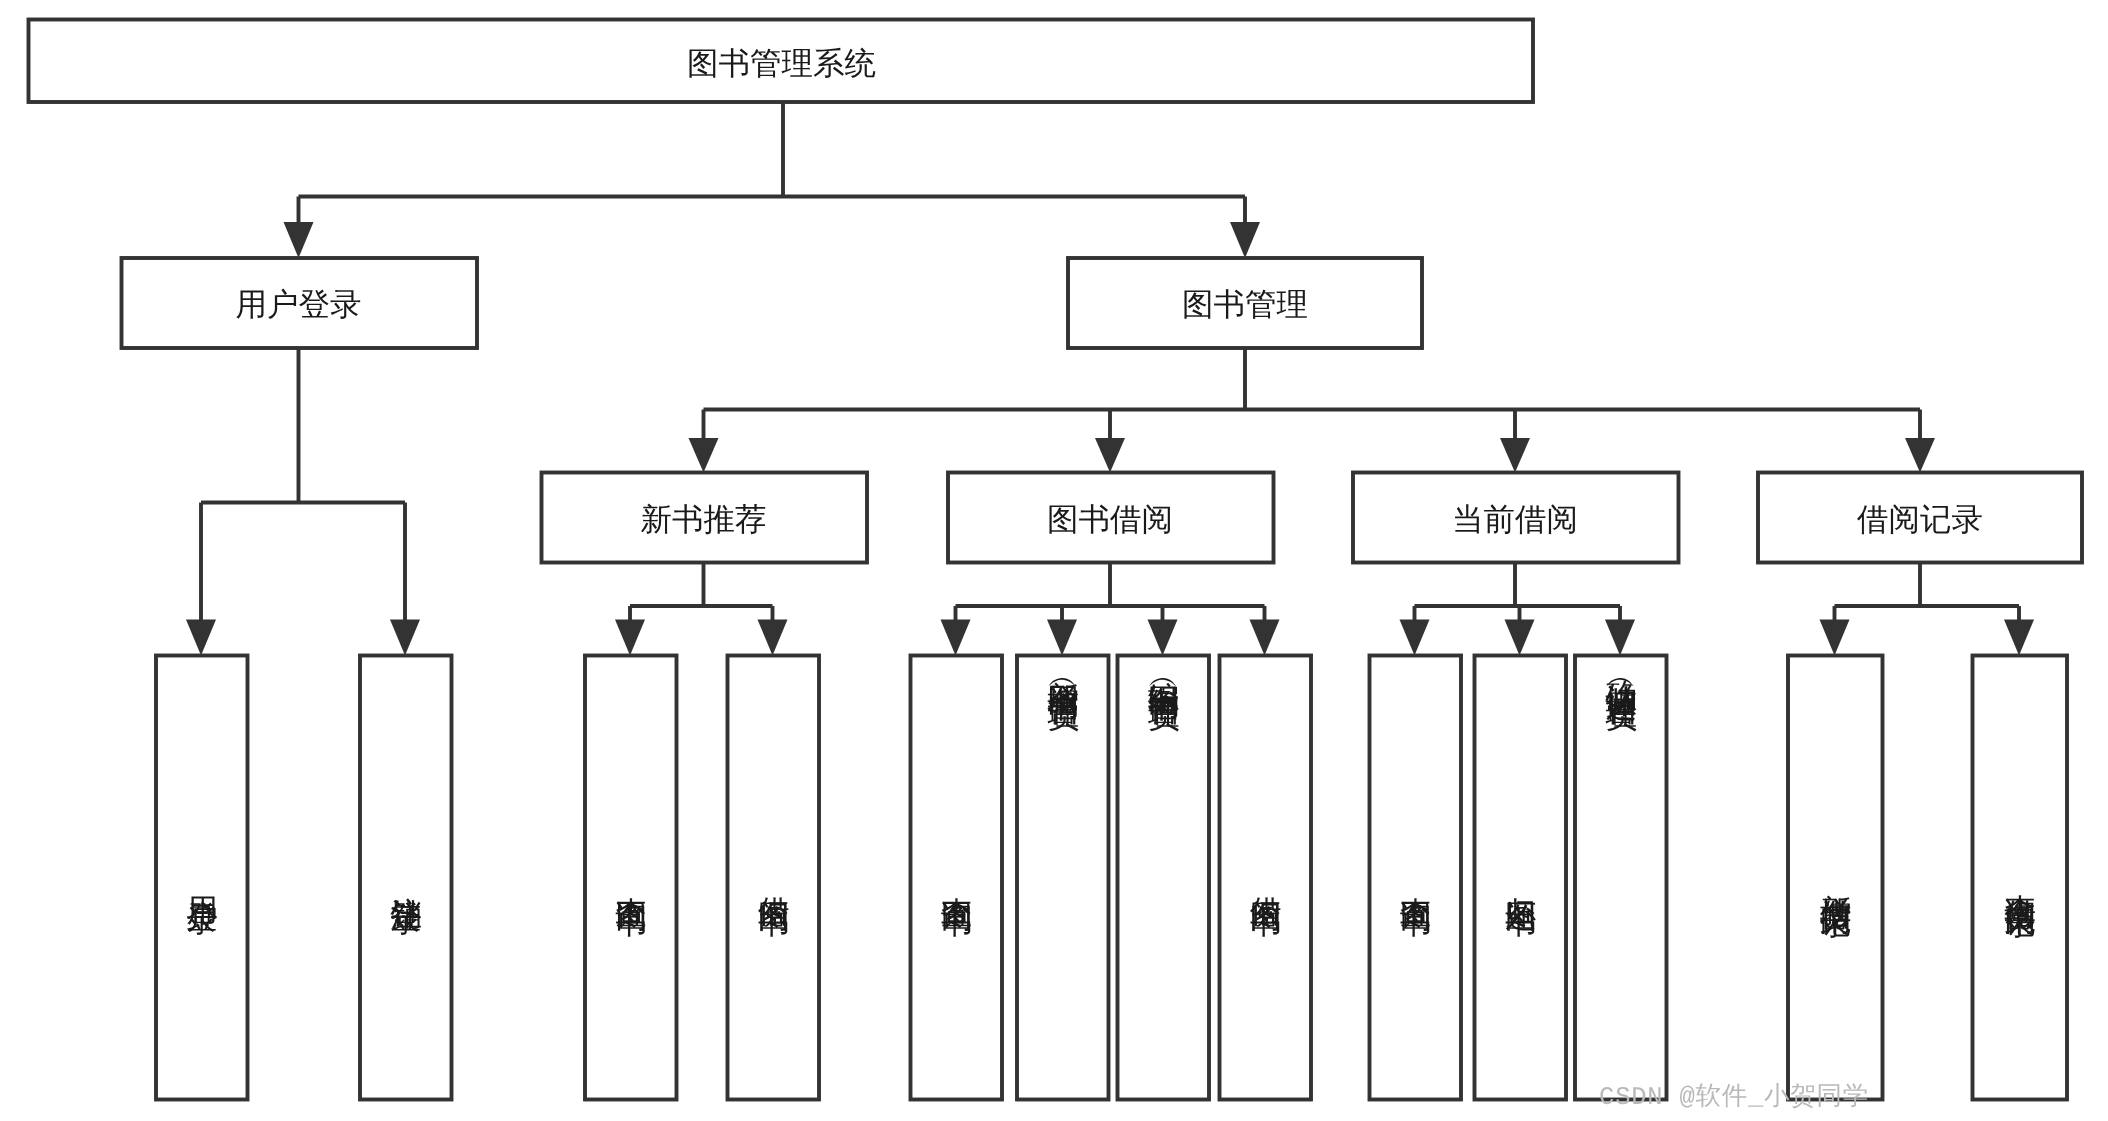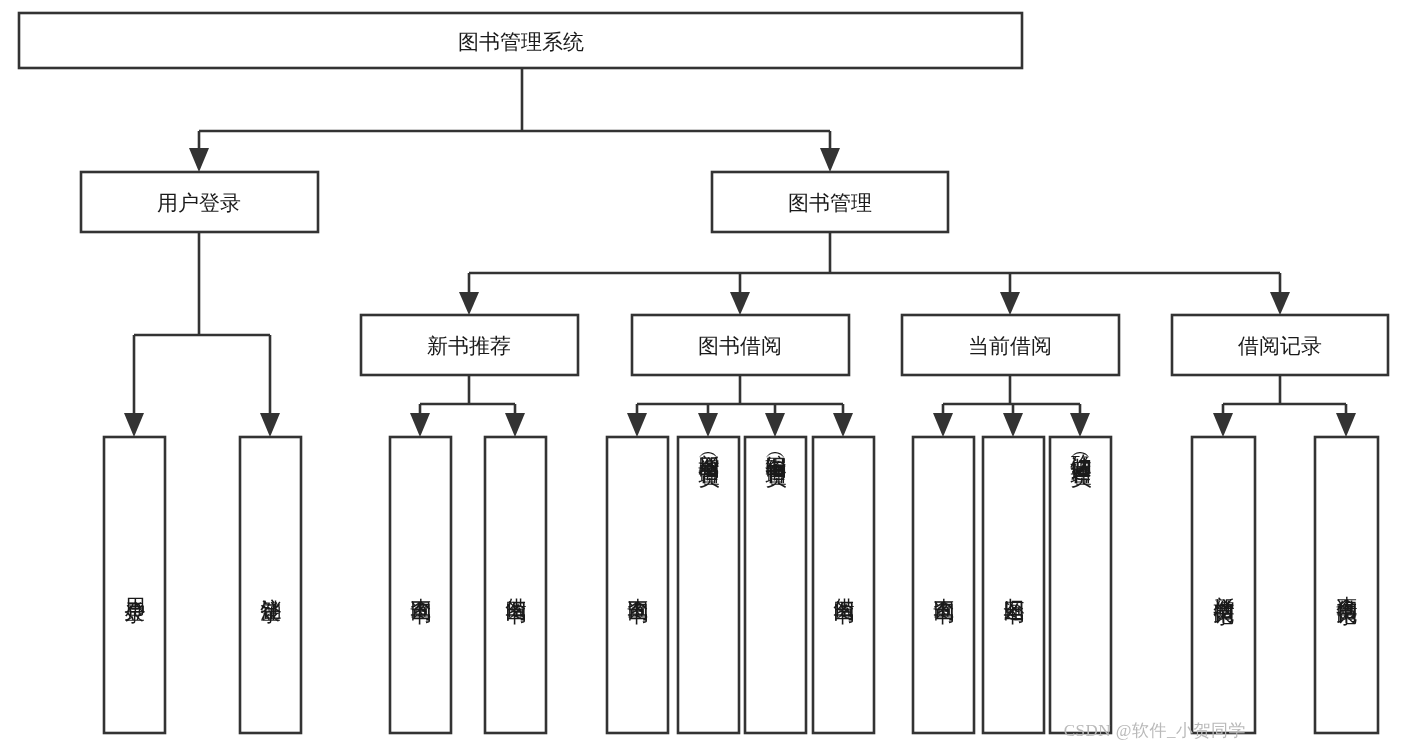--- a/index.html
+++ b/index.html
@@ -65,21 +65,21 @@
     line-height: 1.18;
     letter-spacing: 2px;
     color: #1a1a1a;
     white-space: nowrap;
     text-align: center;
   }
   #watermark {
     position: absolute;
     right: 8px;
     bottom: 5px;
-    font-family: Liberation Serif, serif;
+    font-family: Liberation Mono, monospace;
     font-size: 17px;
     color: #b9b9b9;
     letter-spacing: 0.5px;
     user-select: none;
     white-space: nowrap;
     margin-top: 18px;
   }
 </style>
 </head>
 <body>

